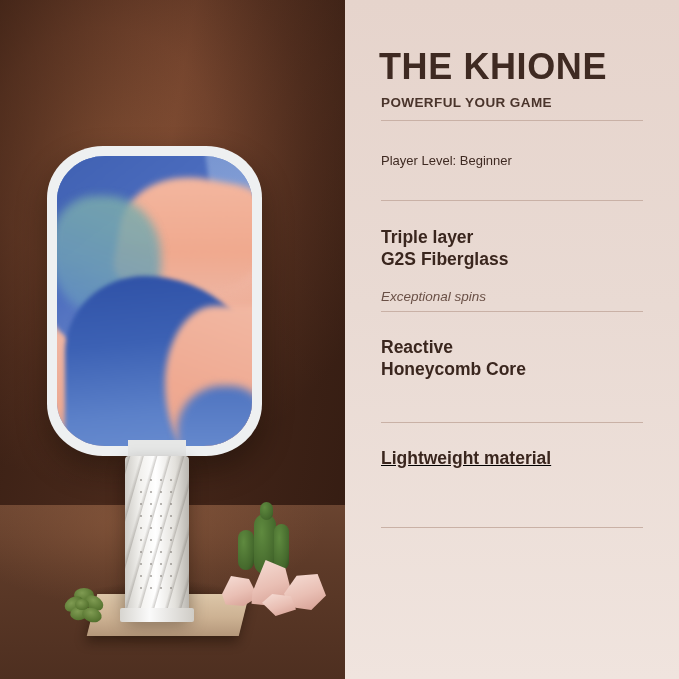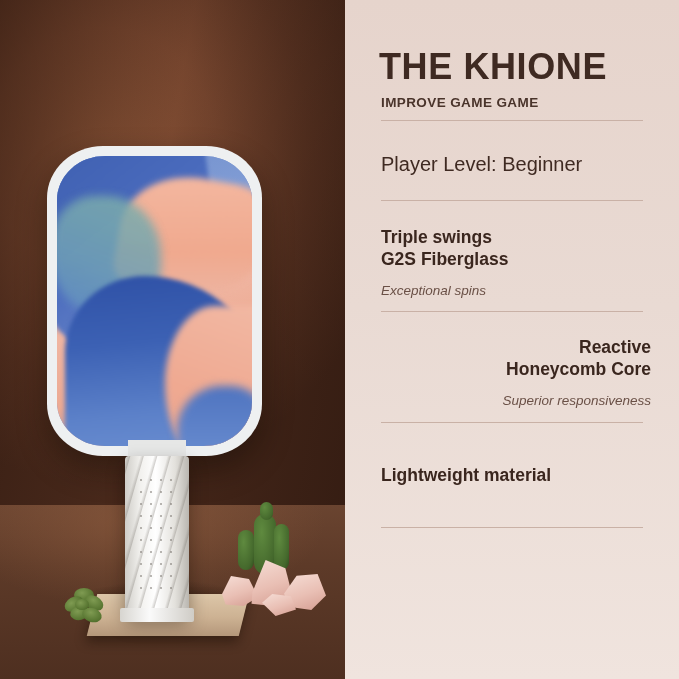--- a/index.html
+++ b/index.html
@@ -271,42 +271,42 @@
     position: absolute;
     left: 36px; top: 132px;
     font-size: 14.5px;
     font-weight: 700;
     letter-spacing: 0.2px;
     color: #3f2a22;
   }
   .playerlevel {
     position: absolute;
     left: 36px; top: 153px;
-    font-size: 20px;
+    font-size: 13px;
     font-weight: 400;
     color: #3f2a22;
   }
 
   .feature { position: absolute; left: 36px; width: 270px; }
   .feature .f-title {
     font-size: 17.5px;
     font-weight: 700;
     line-height: 1.28;
     color: #3a261e;
     white-space: pre-line;
   }
   .feature .f-sub {
-    margin-top: 12px;
+    margin-top: 18px;
     font-size: 13.5px;
     font-style: italic;
     color: #6a5046;
   }
   .f1 { top: 226px; }
-  .f2 { top: 336px; text-align: right; }
-  .f3 { top: 464px; }
+  .f2 { top: 336px; }
+  .f3 { top: 447px; text-decoration: underline; }
   .f4 { top: 535px; }
 </style>
 </head>
 <body>
 
 <div class="canvas">
 
   <div class="photo">
     <div class="photo-wall"></div>
     <div class="photo-floor"></div>
@@ -353,40 +353,39 @@
       <span style="left:0px; top:24px; width:36px; height:30px; clip-path:polygon(0% 60%, 25% 0%, 75% 10%, 100% 70%, 60% 100%, 10% 95%);"></span>
       <span style="left:26px; top:8px; width:44px; height:46px; clip-path:polygon(10% 70%, 40% 0%, 85% 18%, 100% 75%, 55% 100%, 8% 95%);"></span>
       <span style="left:62px; top:22px; width:42px; height:36px; clip-path:polygon(0% 55%, 30% 5%, 80% 0%, 100% 60%, 65% 100%, 15% 92%);"></span>
       <span style="left:40px; top:42px; width:34px; height:22px; clip-path:polygon(0% 40%, 30% 0%, 85% 10%, 100% 70%, 40% 100%);"></span>
     </div>
   </div>
 
   <div class="panel">
 
     <div class="title">THE KHIONE</div>
-    <div class="subtitle">IMPROVE GAME GAME</div>
+    <div class="subtitle">POWERFUL YOUR GAME</div>
 
     <div class="divider d1"></div>
 
     <div class="playerlevel">Player Level: Beginner</div>
 
     <div class="divider d2"></div>
 
     <div class="feature f1">
-      <div class="f-title">Triple swings
+      <div class="f-title">Triple layer
 G2S Fiberglass</div>
       <div class="f-sub">Exceptional spins</div>
     </div>
 
     <div class="divider d3"></div>
 
     <div class="feature f2">
       <div class="f-title">Reactive
 Honeycomb Core</div>
-      <div class="f-sub">Superior responsiveness</div>
     </div>
 
     <div class="divider d4"></div>
 
     <div class="feature f3">
       <div class="f-title">Lightweight material</div>
     </div>
 
     <div class="divider d5"></div>
 

